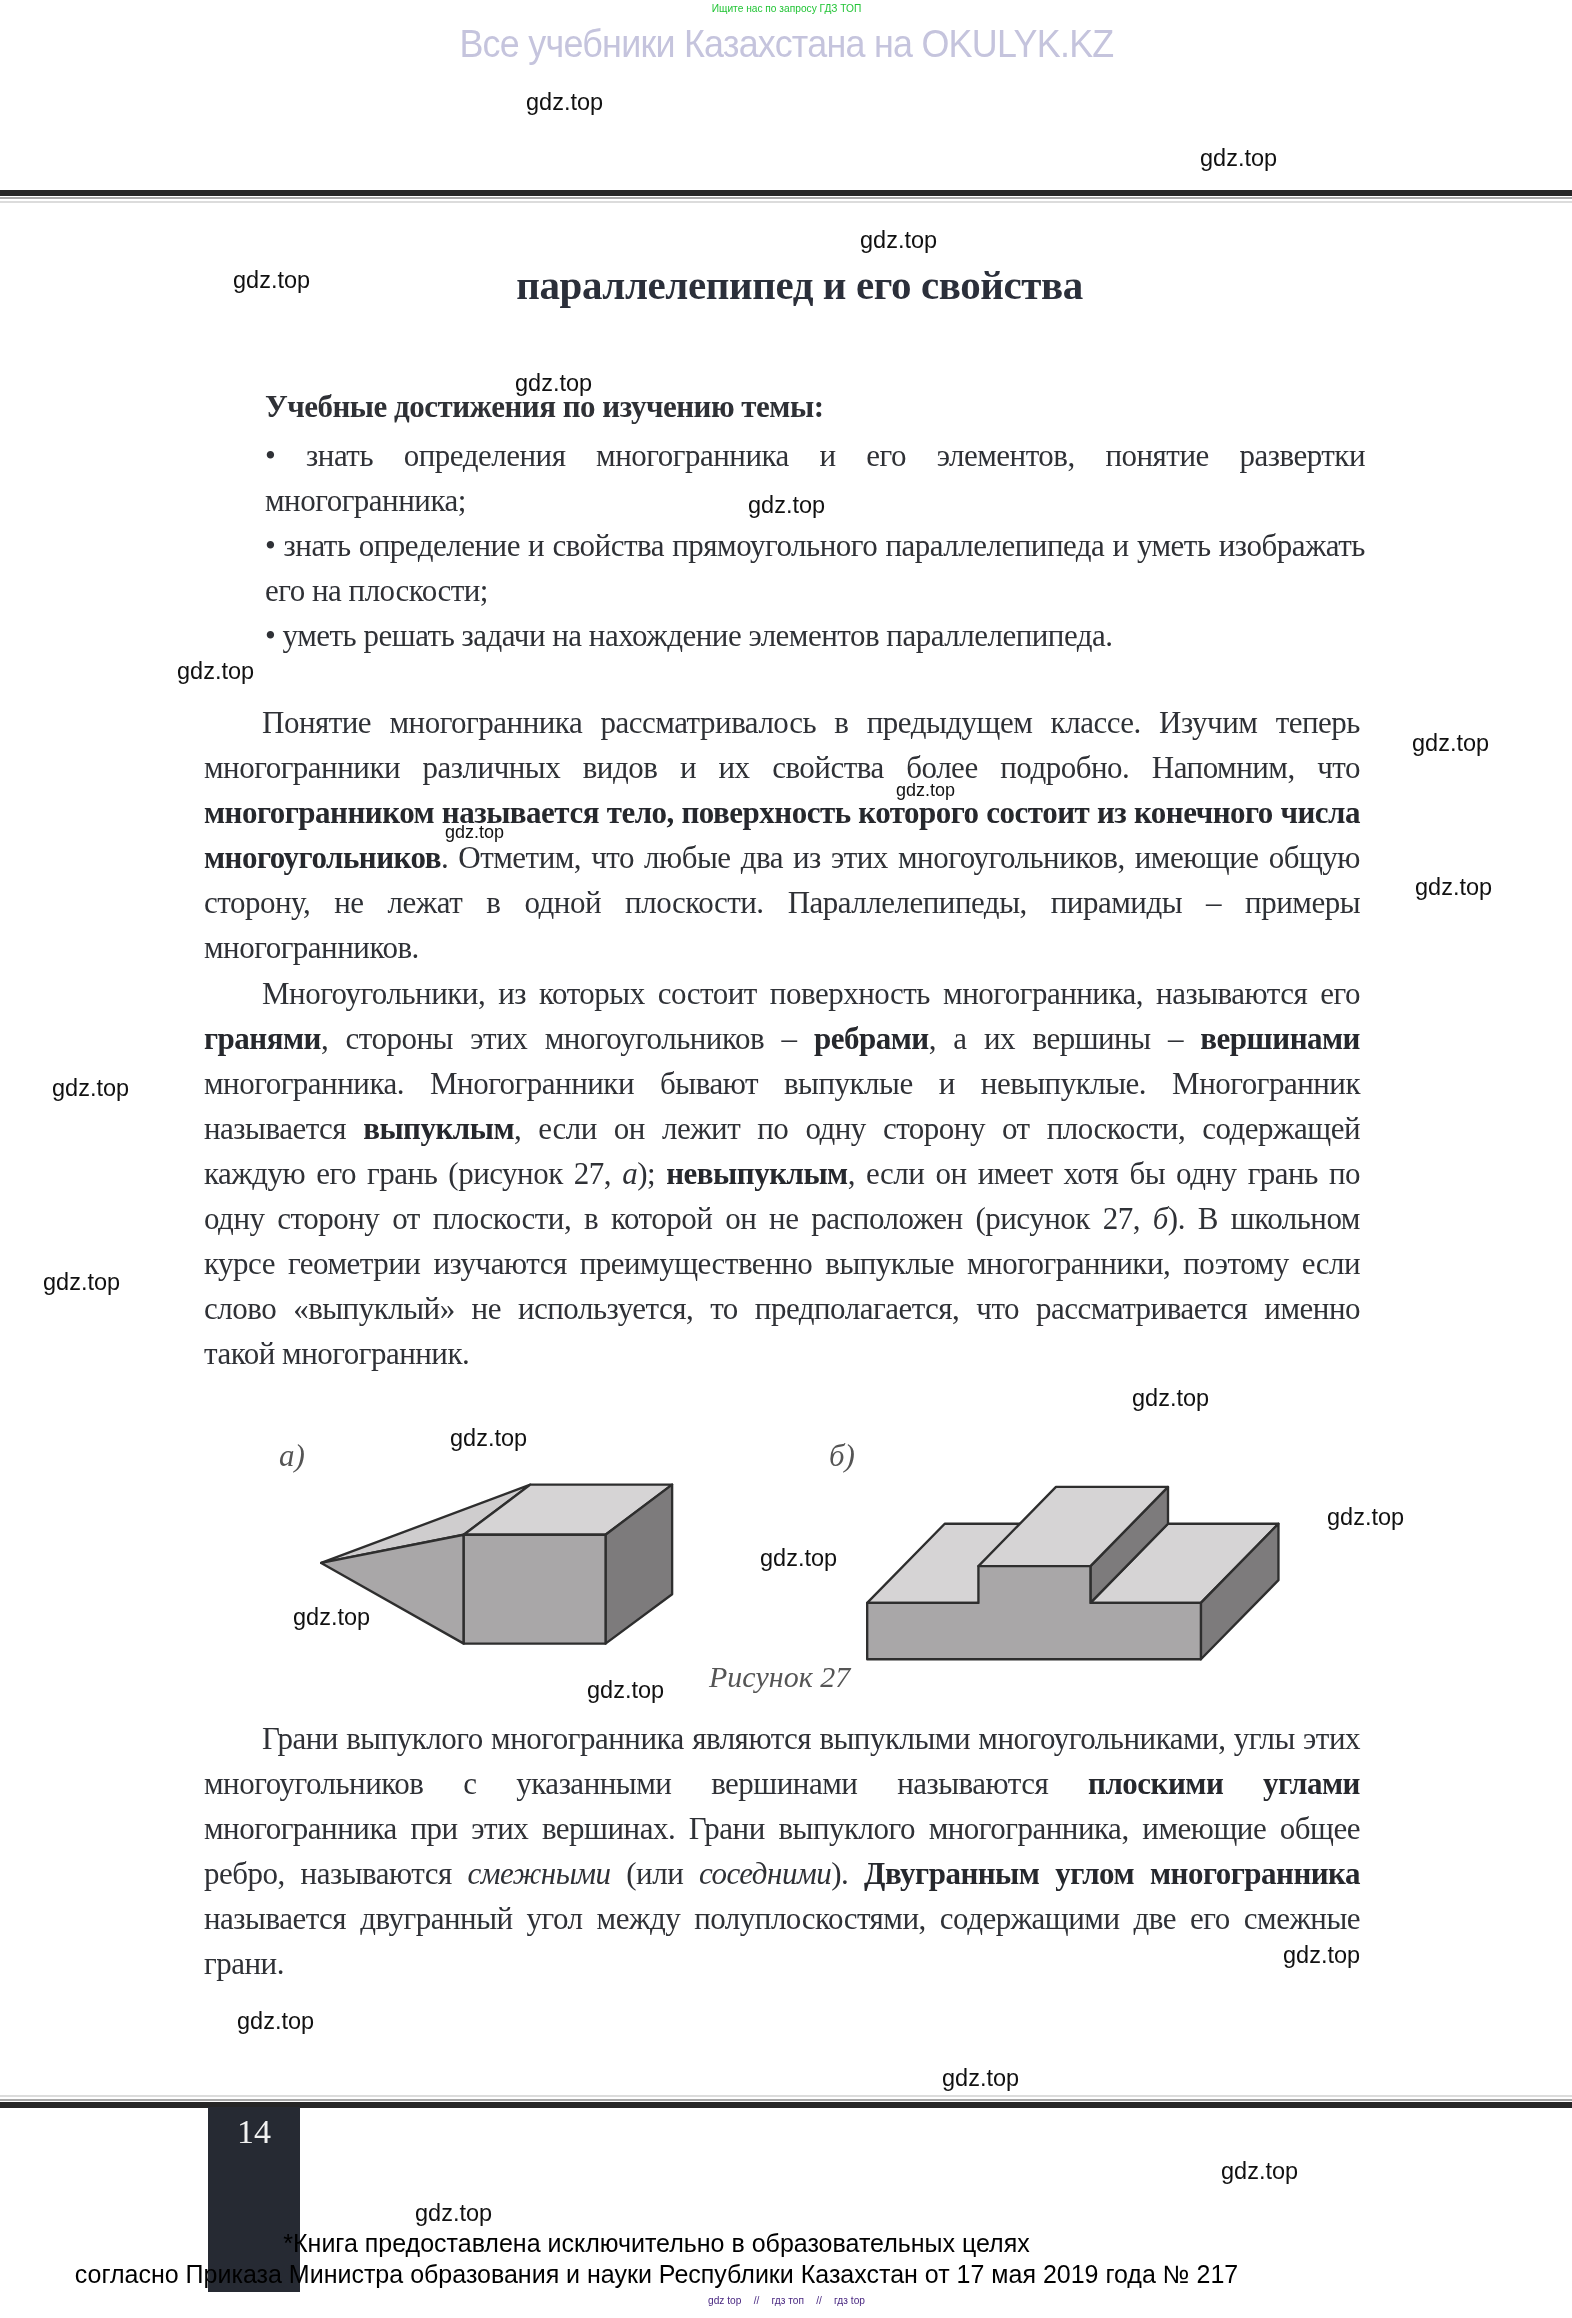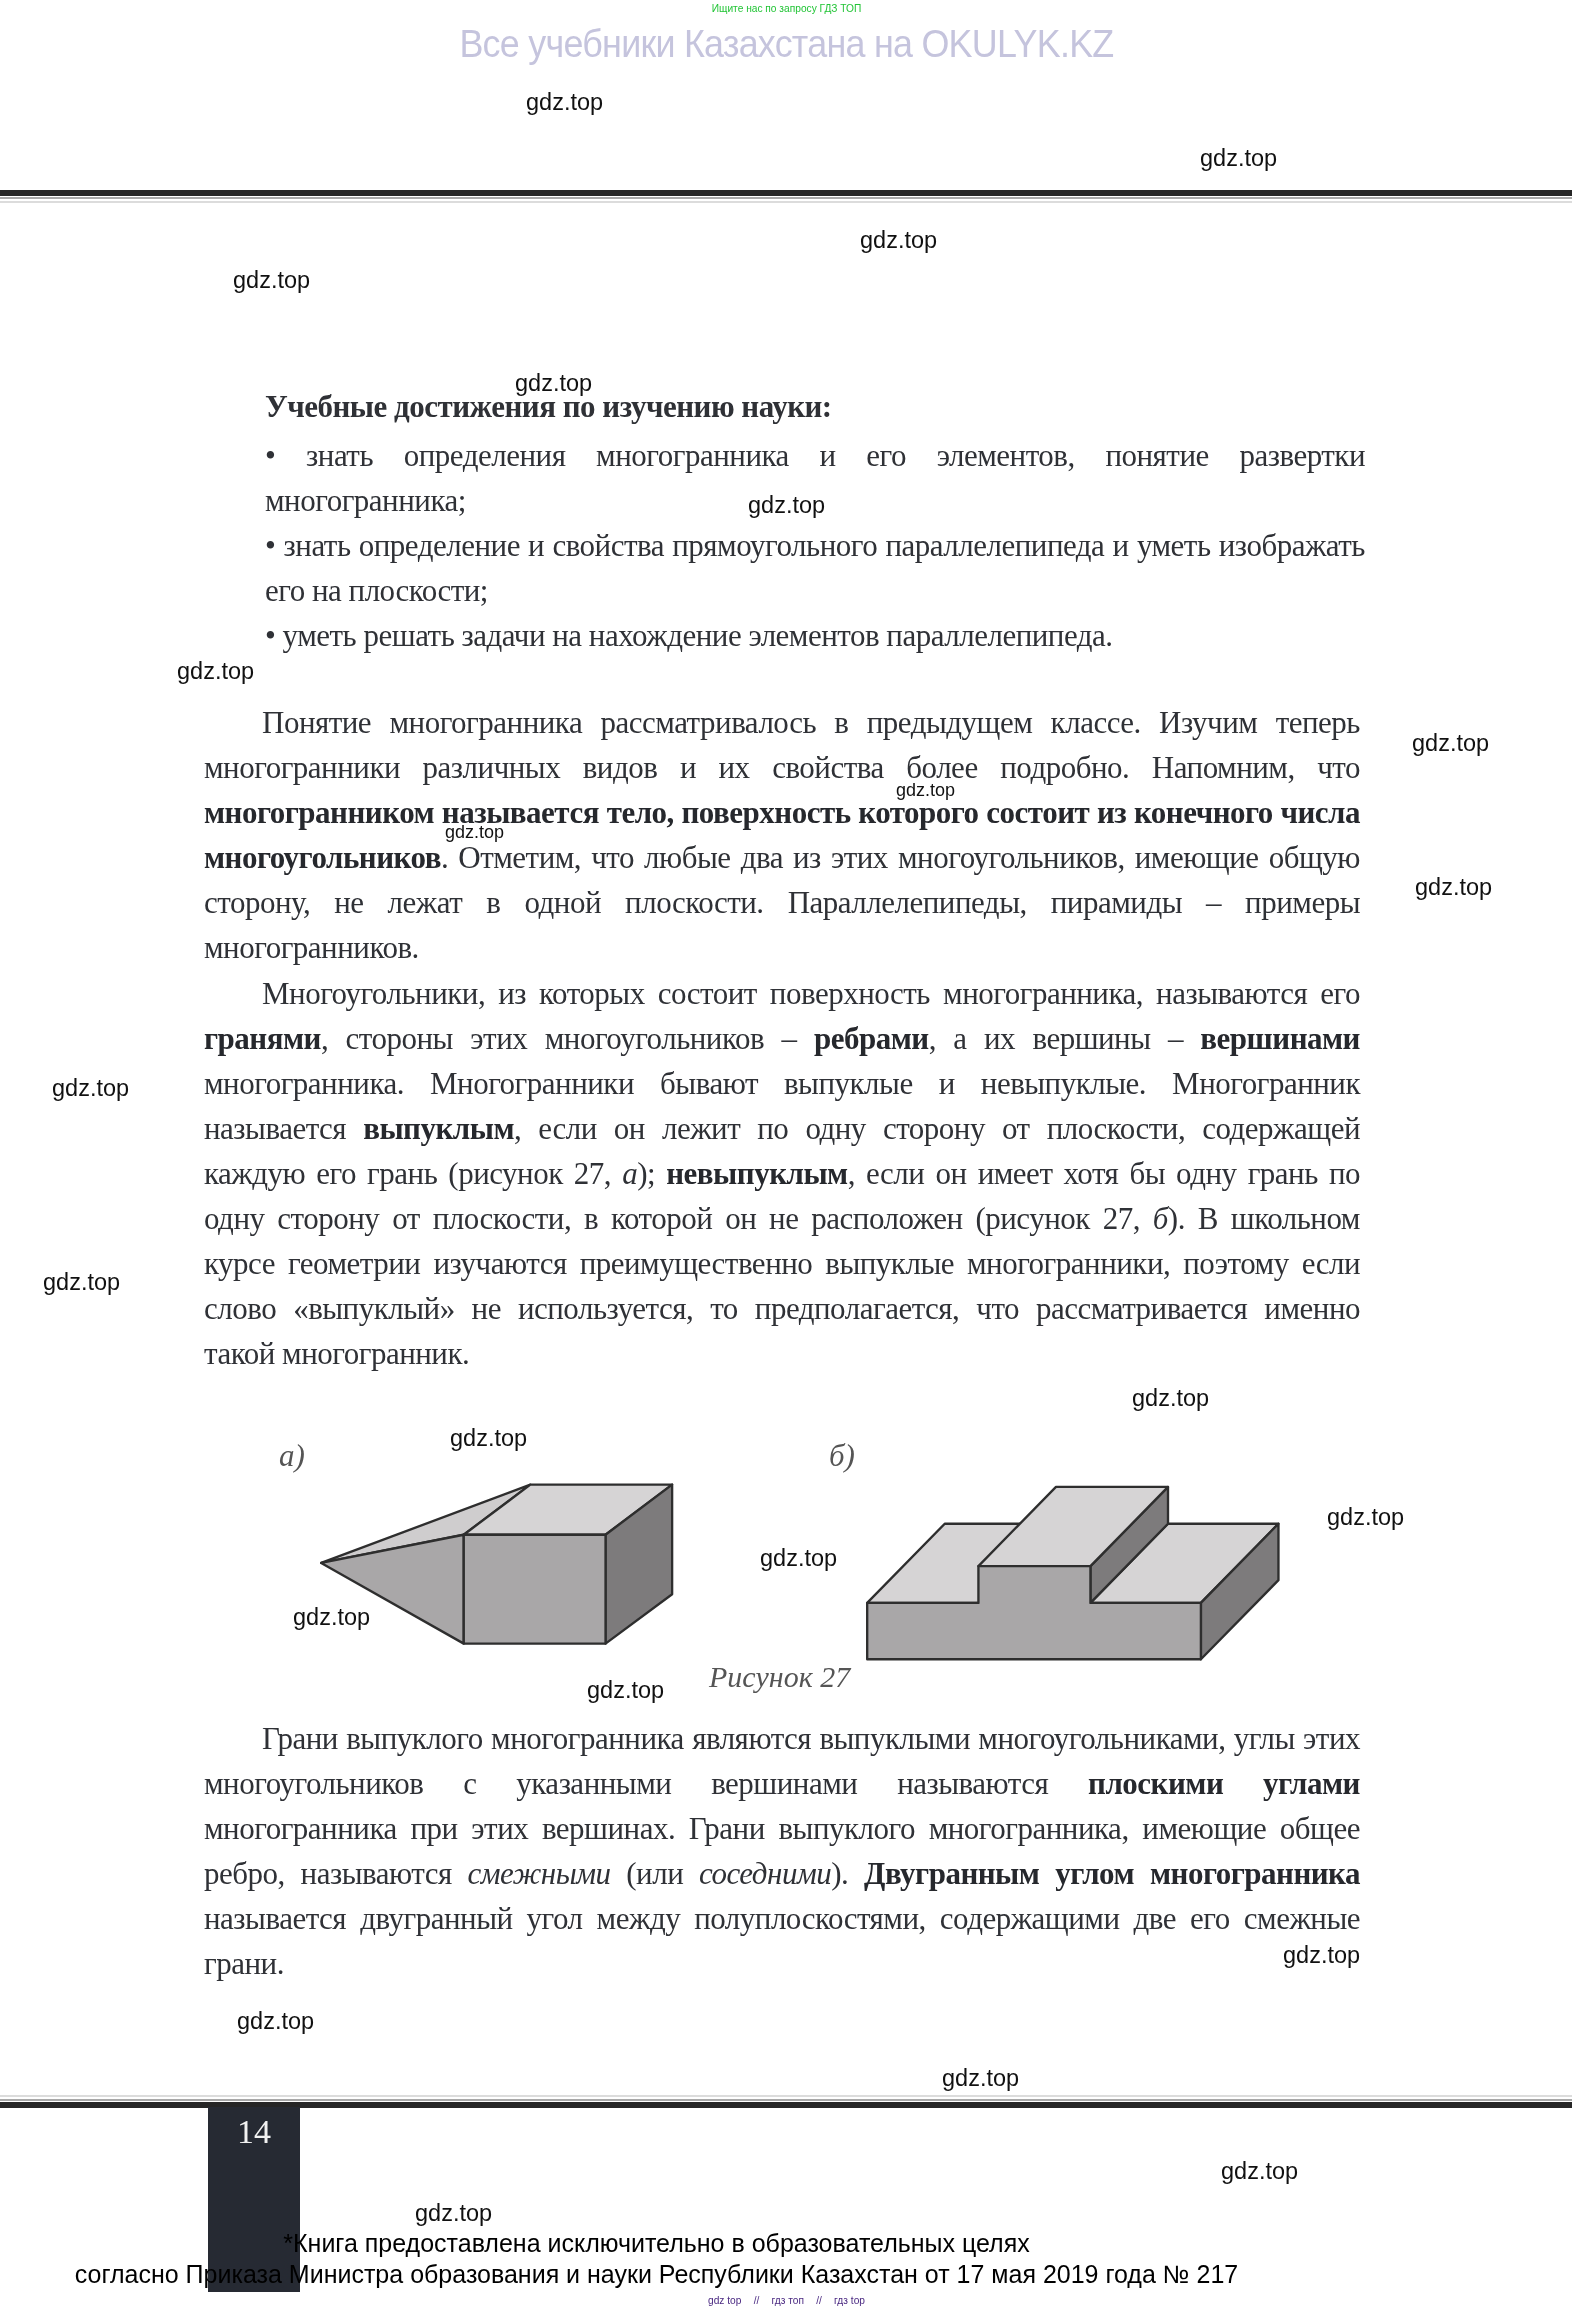--- a/index.html
+++ b/index.html
@@ -38,23 +38,24 @@
 <body>
 
 <div class="abs search-hint">Ищите нас по запросу ГДЗ ТОП</div>
 <div class="abs site-banner">Все учебники Казахстана на OKULYK.KZ</div>
 
 <div class="abs rule-top-dark"></div>
 <div class="abs rule-top-gray"></div>
 <div class="abs rule-top-light"></div>
 
 <div class="abs title">
+  <div>параллелепипед и его свойства</div>
 </div>
 
-<div class="abs subhead">Учебные достижения по изучению науки:</div>
+<div class="abs subhead">Учебные достижения по изучению темы:</div>
 <div class="abs goals">
   <div>• знать определения многогранника и его элементов, понятие развертки многогранника;</div>
   <div>• знать определение и свойства прямоугольного параллелепипеда и уметь изображать его на плоскости;</div>
   <div>• уметь решать задачи на нахождение элементов параллелепипеда.</div>
 </div>
 
 <div class="abs block" style="top:700px;">
   <p class="indent"><span>Понятие многогранника рассматривалось в предыдущем классе. Изучим теперь многогранники различных видов и их свойства более подробно. Напомним, что </span><b>многогранником называется тело, поверхность которого состоит из конечного числа многоугольников</b><span>. Отметим, что любые два из этих многоугольников, имеющие общую сторону, не лежат в одной плоскости. Параллелепипеды, пирамиды – примеры многогранников.</span></p>
 </div>
 

